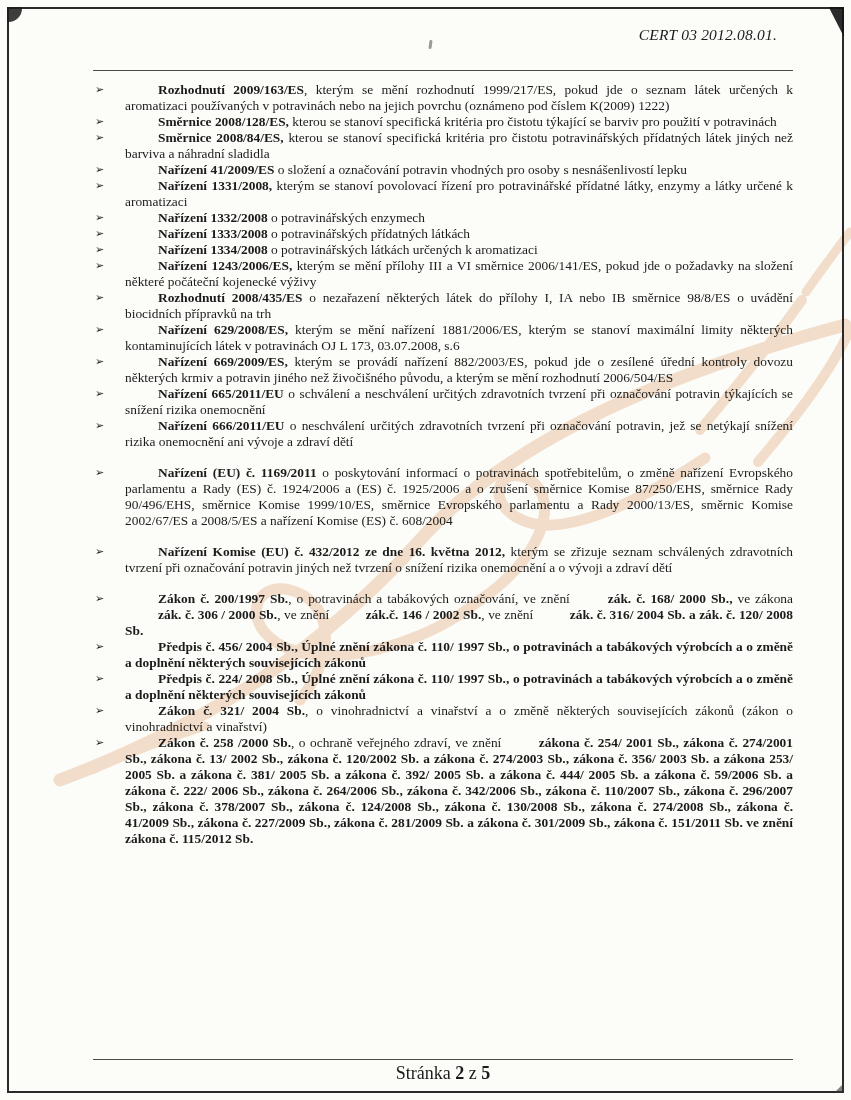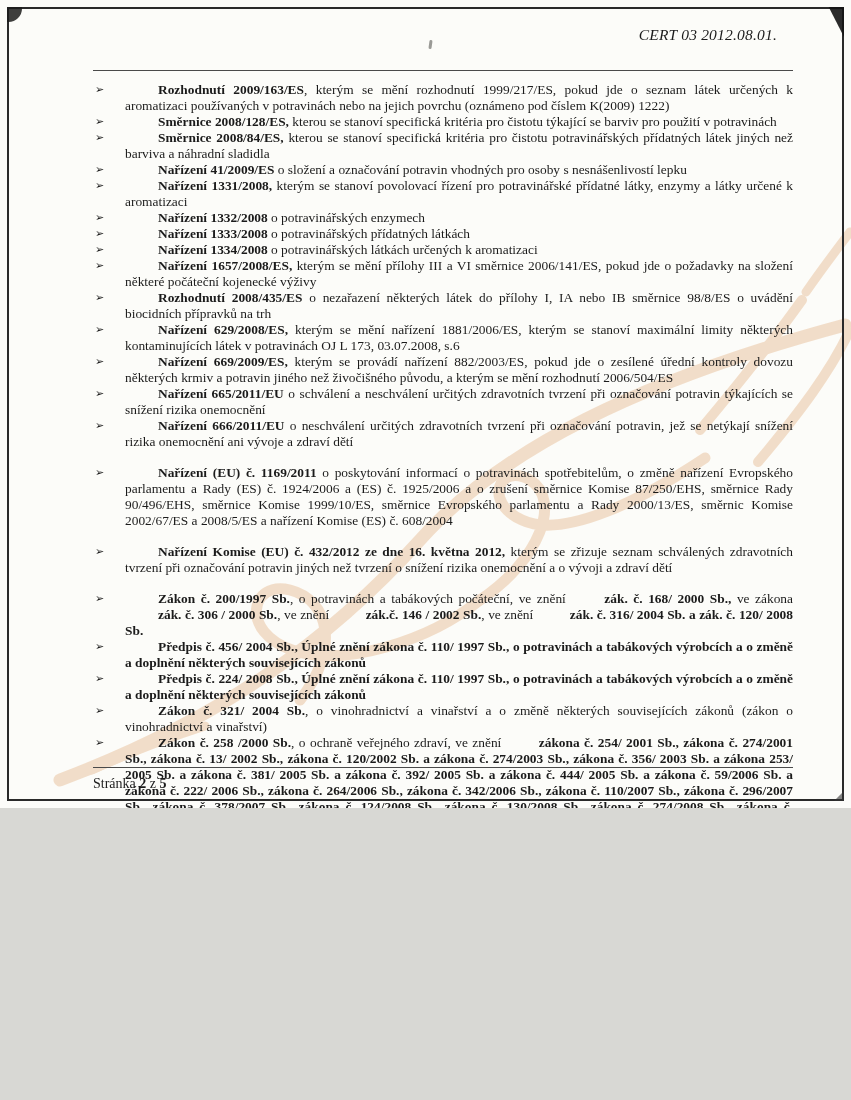--- a/index.html
+++ b/index.html
@@ -4,21 +4,21 @@
 <style>
   :root{
     --ink:#1b1b1b;
     --paper:#fcfcf9;
     --frame:#2a2a2a;
     --watermark:#dd9f66;
   }
   html,body{margin:0;padding:0;background:#d8d8d4;}
   .page{
     position:relative;
-    width:851px;height:808px;
+    width:851px;height:1100px;
     background:var(--paper);
     margin:0 auto;
     overflow:hidden;
     font-family:"Liberation Serif","DejaVu Serif",serif;
     color:var(--ink);
   }
   .scan-frame{
     position:absolute;top:7px;left:7px;right:7px;bottom:7px;
     border:2px solid var(--frame);
     pointer-events:none;
@@ -66,21 +66,21 @@
     flex:1 1 auto;
     text-align:justify;
   }
   .text b{font-weight:bold;margin-left:33px;}
   .footer-rule{
     position:absolute;bottom:40px;left:93px;right:58px;
     border-top:1.4px solid #4a4a4a;
   }
   .footer-text{
     position:absolute;bottom:16px;left:93px;right:58px;
-    font-size:14px;
+    text-align:center;font-size:18px;
   }
   .watermark{
     position:absolute;inset:0;pointer-events:none;
     opacity:.32;
   }
   .watermark path{
     fill:none;stroke:var(--watermark);
     stroke-linecap:round;stroke-linejoin:round;
   }
 </style>
@@ -136,21 +136,21 @@
       <div class="item">
         <span class="bullet">➢</span>
         <span class="text"><b>Nařízení 1333/2008</b><span> o potravinářských přídatných látkách</span></span>
       </div>
       <div class="item">
         <span class="bullet">➢</span>
         <span class="text"><b>Nařízení 1334/2008</b><span> o potravinářských látkách určených k aromatizaci</span></span>
       </div>
       <div class="item">
         <span class="bullet">➢</span>
-        <span class="text"><b>Nařízení 1657/2008/ES,</b><span> kterým se mění přílohy III a VI směrnice 2006/141/ES, pokud jde o požadavky na složení některé počáteční kojenecké výživy</span></span>
+        <span class="text"><b>Nařízení 1243/2006/ES,</b><span> kterým se mění přílohy III a VI směrnice 2006/141/ES, pokud jde o požadavky na složení některé počáteční kojenecké výživy</span></span>
       </div>
       <div class="item">
         <span class="bullet">➢</span>
         <span class="text"><b>Rozhodnutí 2008/435/ES</b><span> o nezařazení některých látek do přílohy I, IA nebo IB směrnice 98/8/ES o uvádění biocidních přípravků na trh</span></span>
       </div>
       <div class="item">
         <span class="bullet">➢</span>
         <span class="text"><b>Nařízení 629/2008/ES,</b><span> kterým se mění nařízení 1881/2006/ES, kterým se stanoví maximální limity některých kontaminujících látek v potravinách  OJ L 173, 03.07.2008, s.6</span></span>
       </div>
       <div class="item">
@@ -168,21 +168,21 @@
       <div class="item gap">
         <span class="bullet">➢</span>
         <span class="text"><b>Nařízení (EU) č. 1169/2011</b><span> o poskytování informací o potravinách spotřebitelům, o změně nařízení Evropského parlamentu a Rady (ES) č. 1924/2006 a (ES) č. 1925/2006 a o zrušení směrnice Komise 87/250/EHS, směrnice Rady 90/496/EHS, směrnice Komise 1999/10/ES, směrnice Evropského parlamentu a Rady 2000/13/ES, směrnic Komise 2002/67/ES a 2008/5/ES a nařízení Komise (ES) č. 608/2004</span></span>
       </div>
       <div class="item gap">
         <span class="bullet">➢</span>
         <span class="text"><b>Nařízení Komise (EU) č. 432/2012  ze dne 16. května 2012,</b><span> kterým se zřizuje seznam schválených zdravotních tvrzení při označování potravin jiných než tvrzení o snížení rizika onemocnění a o vývoji a zdraví dětí</span></span>
       </div>
       <div class="item gap">
         <span class="bullet">➢</span>
-        <span class="text"><b>Zákon č. 200/1997 Sb.</b><span>, o potravinách a tabákových počáteční, ve znění </span><b>zák. č. 168/ 2000 Sb.,</b><span> ve zákona </span><b>zák. č. 306 / 2000 Sb.</b><span>, ve znění </span><b>zák.č. 146 / 2002 Sb.</b><span>, ve znění </span><b>zák. č. 316/ 2004 Sb. a zák. č. 120/ 2008 Sb.</b></span>
+        <span class="text"><b>Zákon č. 200/1997 Sb.</b><span>, o potravinách a tabákových označování, ve znění </span><b>zák. č. 168/ 2000 Sb.,</b><span> ve zákona </span><b>zák. č. 306 / 2000 Sb.</b><span>, ve znění </span><b>zák.č. 146 / 2002 Sb.</b><span>, ve znění </span><b>zák. č. 316/ 2004 Sb. a zák. č. 120/ 2008 Sb.</b></span>
       </div>
       <div class="item">
         <span class="bullet">➢</span>
         <span class="text"><b>Předpis č. 456/ 2004 Sb., Úplné znění zákona č. 110/ 1997 Sb., o potravinách a tabákových výrobcích a o změně a doplnění některých souvisejících zákonů</b></span>
       </div>
       <div class="item">
         <span class="bullet">➢</span>
         <span class="text"><b>Předpis č. 224/ 2008 Sb., Úplné znění zákona č. 110/ 1997 Sb., o potravinách a tabákových výrobcích a o změně a doplnění některých souvisejících zákonů</b></span>
       </div>
       <div class="item">

